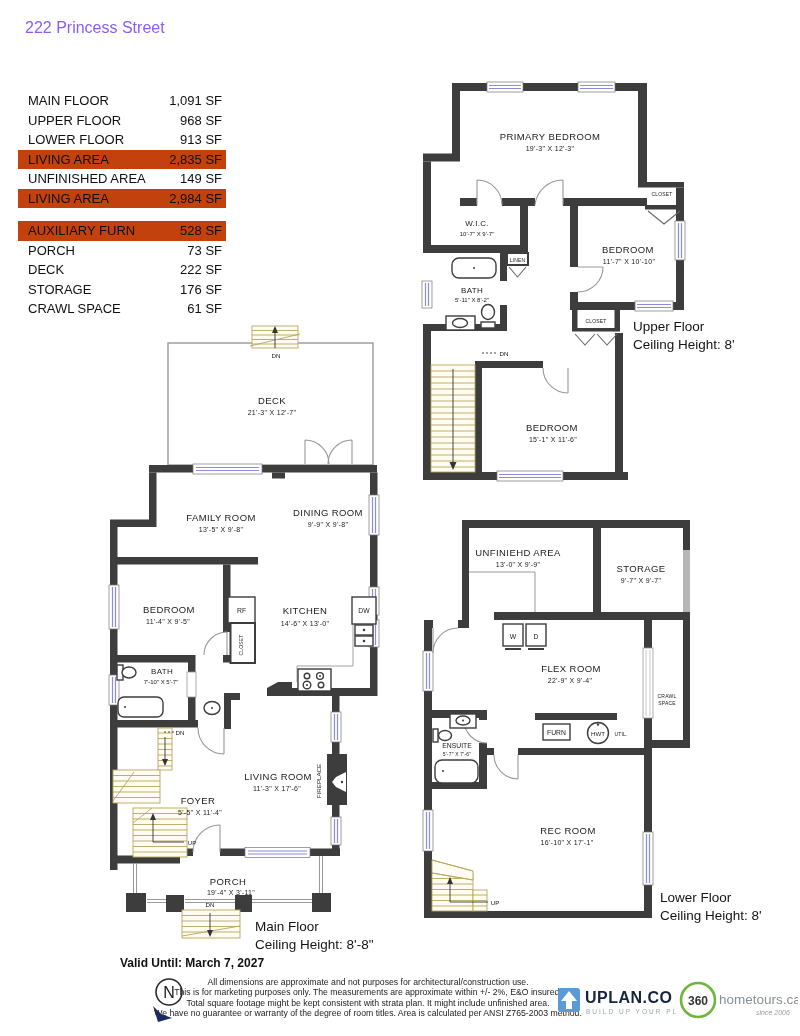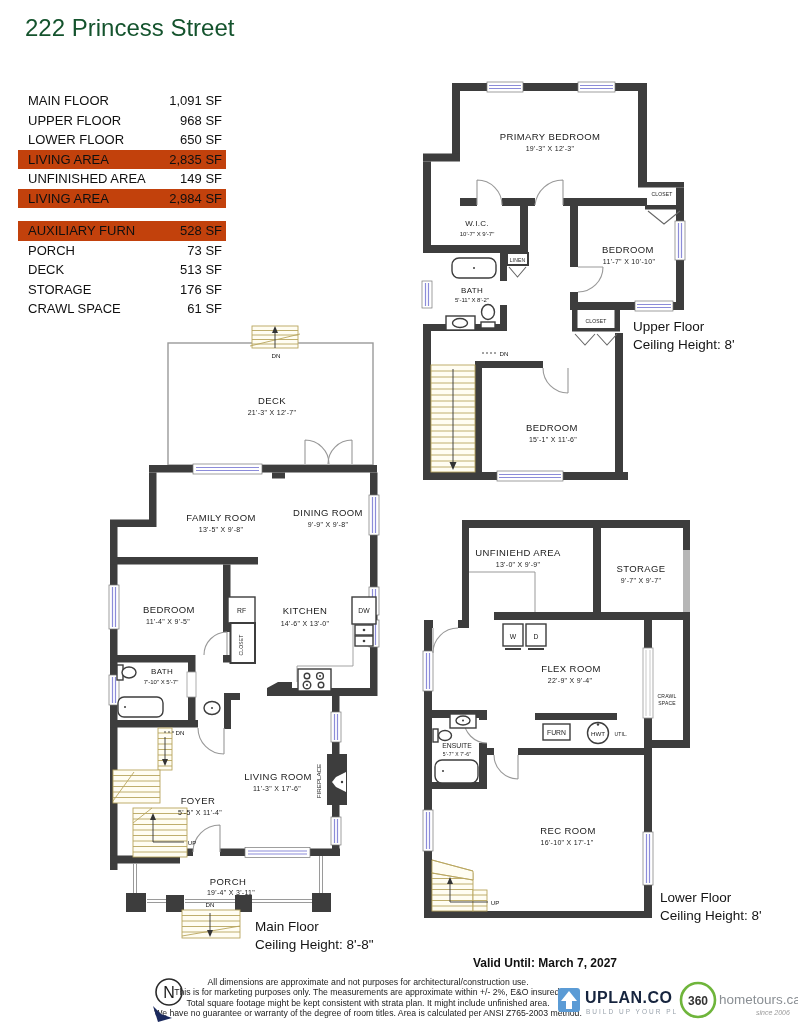--- a/index.html
+++ b/index.html
@@ -1,35 +1,35 @@
 <!DOCTYPE html>
 <html><head>
 <meta charset="utf-8">
 <style>
   html,body{margin:0;padding:0;background:#fff;}
   .page{position:relative;width:800px;height:1036px;background:#ffffff;overflow:hidden;
         font-family:"Liberation Sans",sans-serif;color:#1a1a1a;}
-  .addr{position:absolute;left:25px;top:14px;font-size:24px;line-height:27px;color:#14532d;}
+  .addr{position:absolute;left:25px;top:14px;font-size:16px;line-height:27px;color:#8b5cf6;}
   .area-table{position:absolute;left:18px;top:91px;width:208px;}
   .arow{display:flex;justify-content:space-between;align-items:center;height:19.5px;
         font-size:13px;color:#101010;padding:0 4px 0 10px;white-space:nowrap;}
   .arow.hl{background:#c2410c;align-items:center;}
   .aspacer{height:13px;}
   .aval{text-align:right;}
   svg text{font-family:"Liberation Sans",sans-serif;fill:#1a1a1a;}
   .room{font-size:9.5px;letter-spacing:.4px;}
   .dims{font-size:7px;letter-spacing:.3px;}
   .small-room{font-size:8px;letter-spacing:.3px;}
   .small-dims{font-size:6px;}
   .tiny{font-size:5px;letter-spacing:.2px;}
   .fix{font-size:6.8px;}
   .stairlbl{font-size:6.2px;}
   .caption{font-size:13.5px;fill:#141414;}
   .plan{position:absolute;}
-  .valid{position:absolute;left:120px;top:956px;width:497px;text-align:right;
+  .valid{position:absolute;left:120px;top:956px;width:497px;text-align:left;
          font-size:12px;font-weight:bold;color:#111;}
   .disc{position:absolute;left:95px;top:977px;width:546px;text-align:center;
         font-size:8.7px;line-height:10.3px;color:#222;}
   .logo{position:absolute;}
 </style>
 </head>
 <body>
 
 <div class="page">
 
@@ -41,21 +41,21 @@
     <div class="arow">
         <span>MAIN FLOOR</span>
         <span class="aval">1,091 SF</span>
       </div>
     <div class="arow">
         <span>UPPER FLOOR</span>
         <span class="aval">968 SF</span>
       </div>
     <div class="arow">
         <span>LOWER FLOOR</span>
-        <span class="aval">650 SF</span>
+        <span class="aval">913 SF</span>
       </div>
     <div class="arow hl">
         <span>LIVING AREA</span>
         <span class="aval">2,835 SF</span>
       </div>
     <div class="arow">
         <span>UNFINISHED AREA</span>
         <span class="aval">149 SF</span>
       </div>
     <div class="arow hl">
@@ -66,21 +66,21 @@
     <div class="arow hl">
         <span>AUXILIARY FURN</span>
         <span class="aval">528 SF</span>
       </div>
     <div class="arow">
         <span>PORCH</span>
         <span class="aval">73 SF</span>
       </div>
     <div class="arow">
         <span>DECK</span>
-        <span class="aval">513 SF</span>
+        <span class="aval">222 SF</span>
       </div>
     <div class="arow">
         <span>STORAGE</span>
         <span class="aval">176 SF</span>
       </div>
     <div class="arow">
         <span>CRAWL SPACE</span>
         <span class="aval">61 SF</span>
       </div>
   </div>

